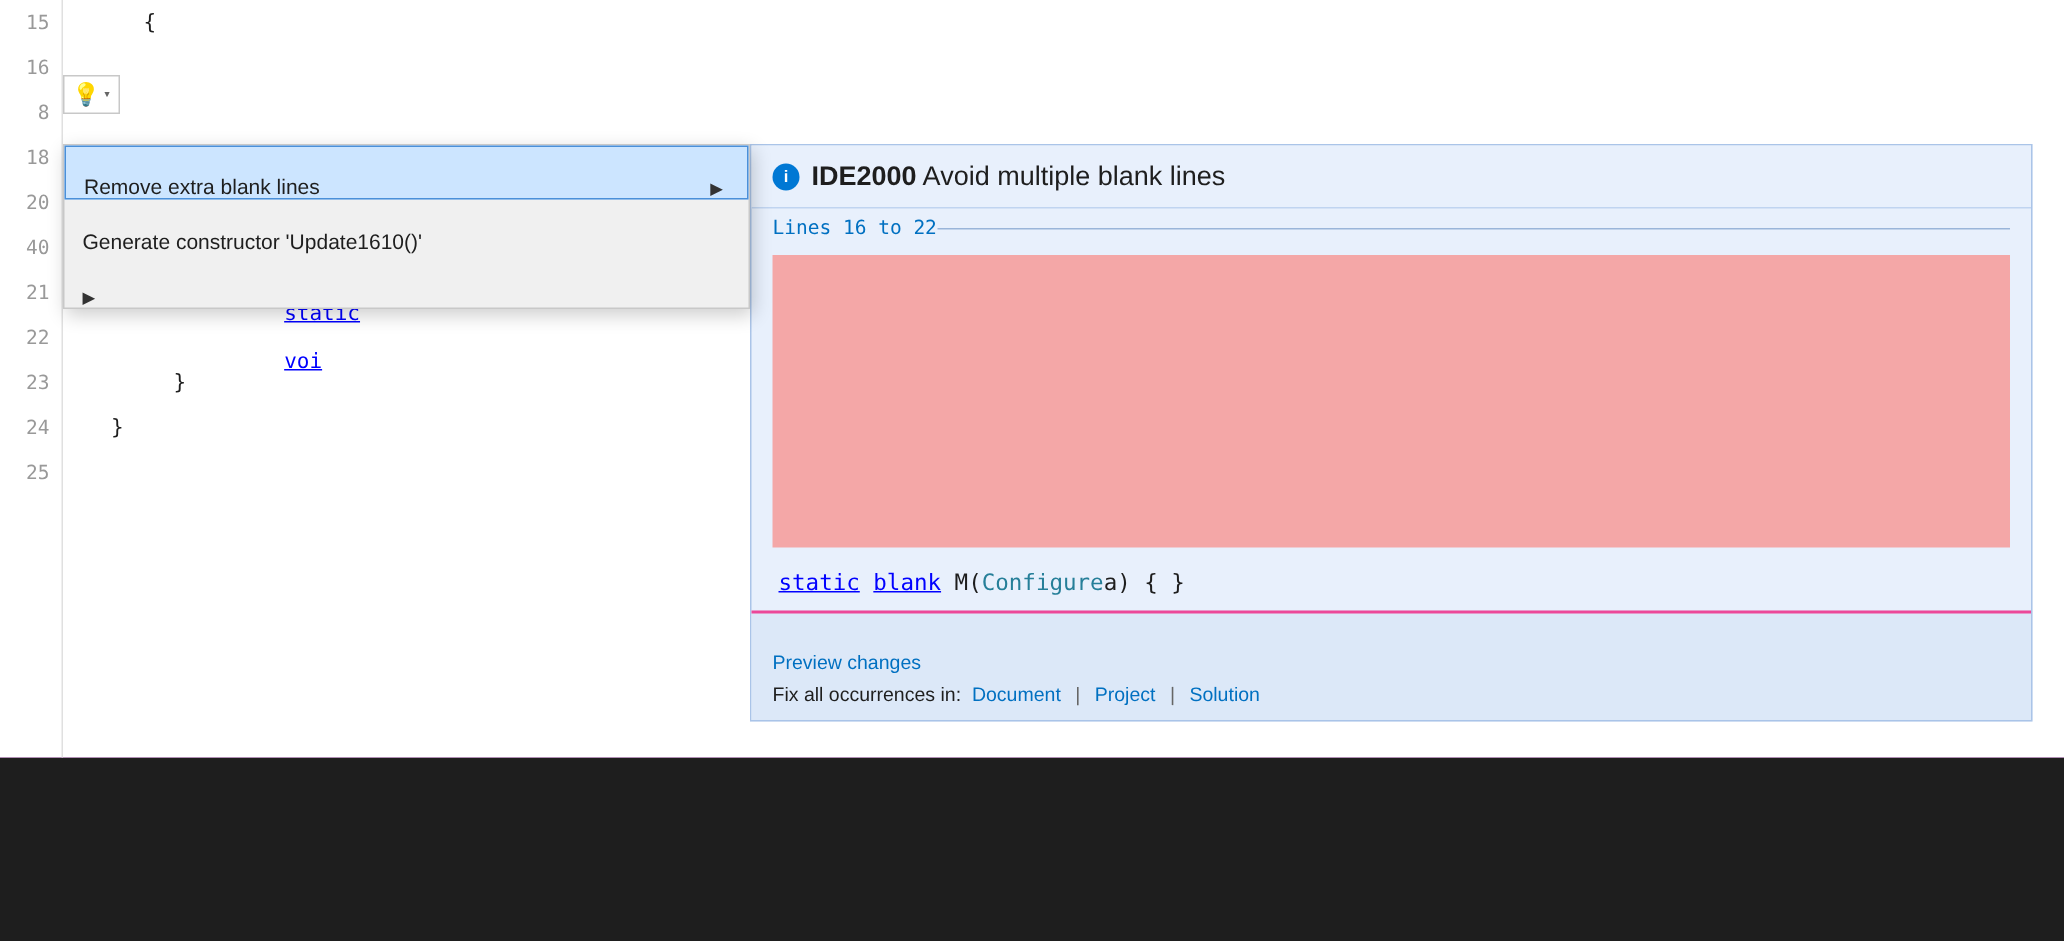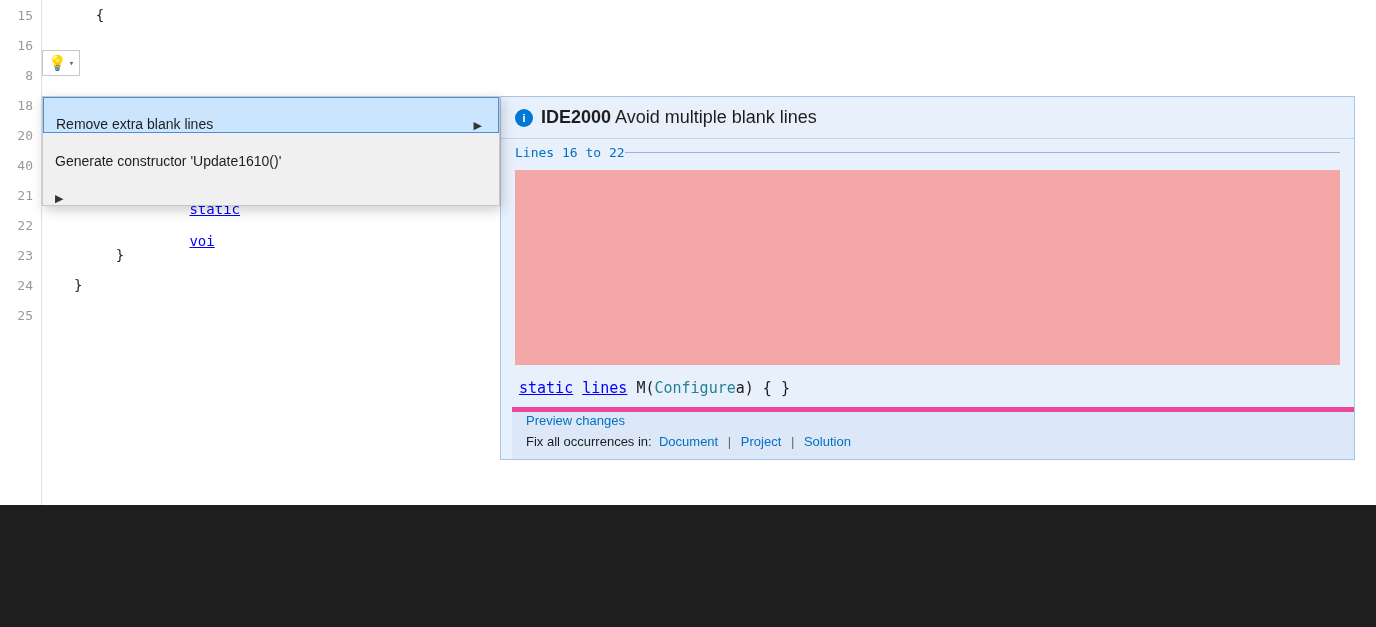--- a/index.html
+++ b/index.html
@@ -209,23 +209,22 @@
       height: 38px;
       display: flex;
       align-items: center;
       padding: 0 4px;
       font-size: 15px;
       font-family: 'Consolas', monospace;
     }
 
     .preview-footer {
       background: #dce8f8;
-      border-top: 5px solid #ec4899;
-      padding: 0 14px 10px;
-      margin-left: 11px;
+      border-top: 2px solid #ec4899;
+      padding: 24px 14px 10px;
     }
 
     .preview-link {
       color: #0070c1;
       font-size: 13px;
       font-family: 'Segoe UI', Arial, sans-serif;
       cursor: pointer;
       text-decoration: none;
     }
 
@@ -322,21 +321,21 @@
       <span>Lines 16 to 22</span>
       <span class="lines-separator"></span>
     </div>
 
     <div class="preview-code-area">
       <div class="red-block"></div>
     </div>
 
     <div class="preview-code-line" style="padding: 4px 18px; font-size: 15px;">
       <span class="c-blue">static</span>&nbsp;
-      <span class="c-blue">lines</span>&nbsp;
+      <span class="c-blue">blank</span>&nbsp;
       <span class="c-black">M(</span><span class="c-type">Configure</span><span class="c-black"> a) { }</span>
     </div>
 
     <div class="preview-footer">
       <div>
         <a class="preview-link">Preview changes</a>
       </div>
       <div class="fix-line">
         <span>Fix all occurrences in:</span>&nbsp;
         <a class="preview-link">Document</a>

